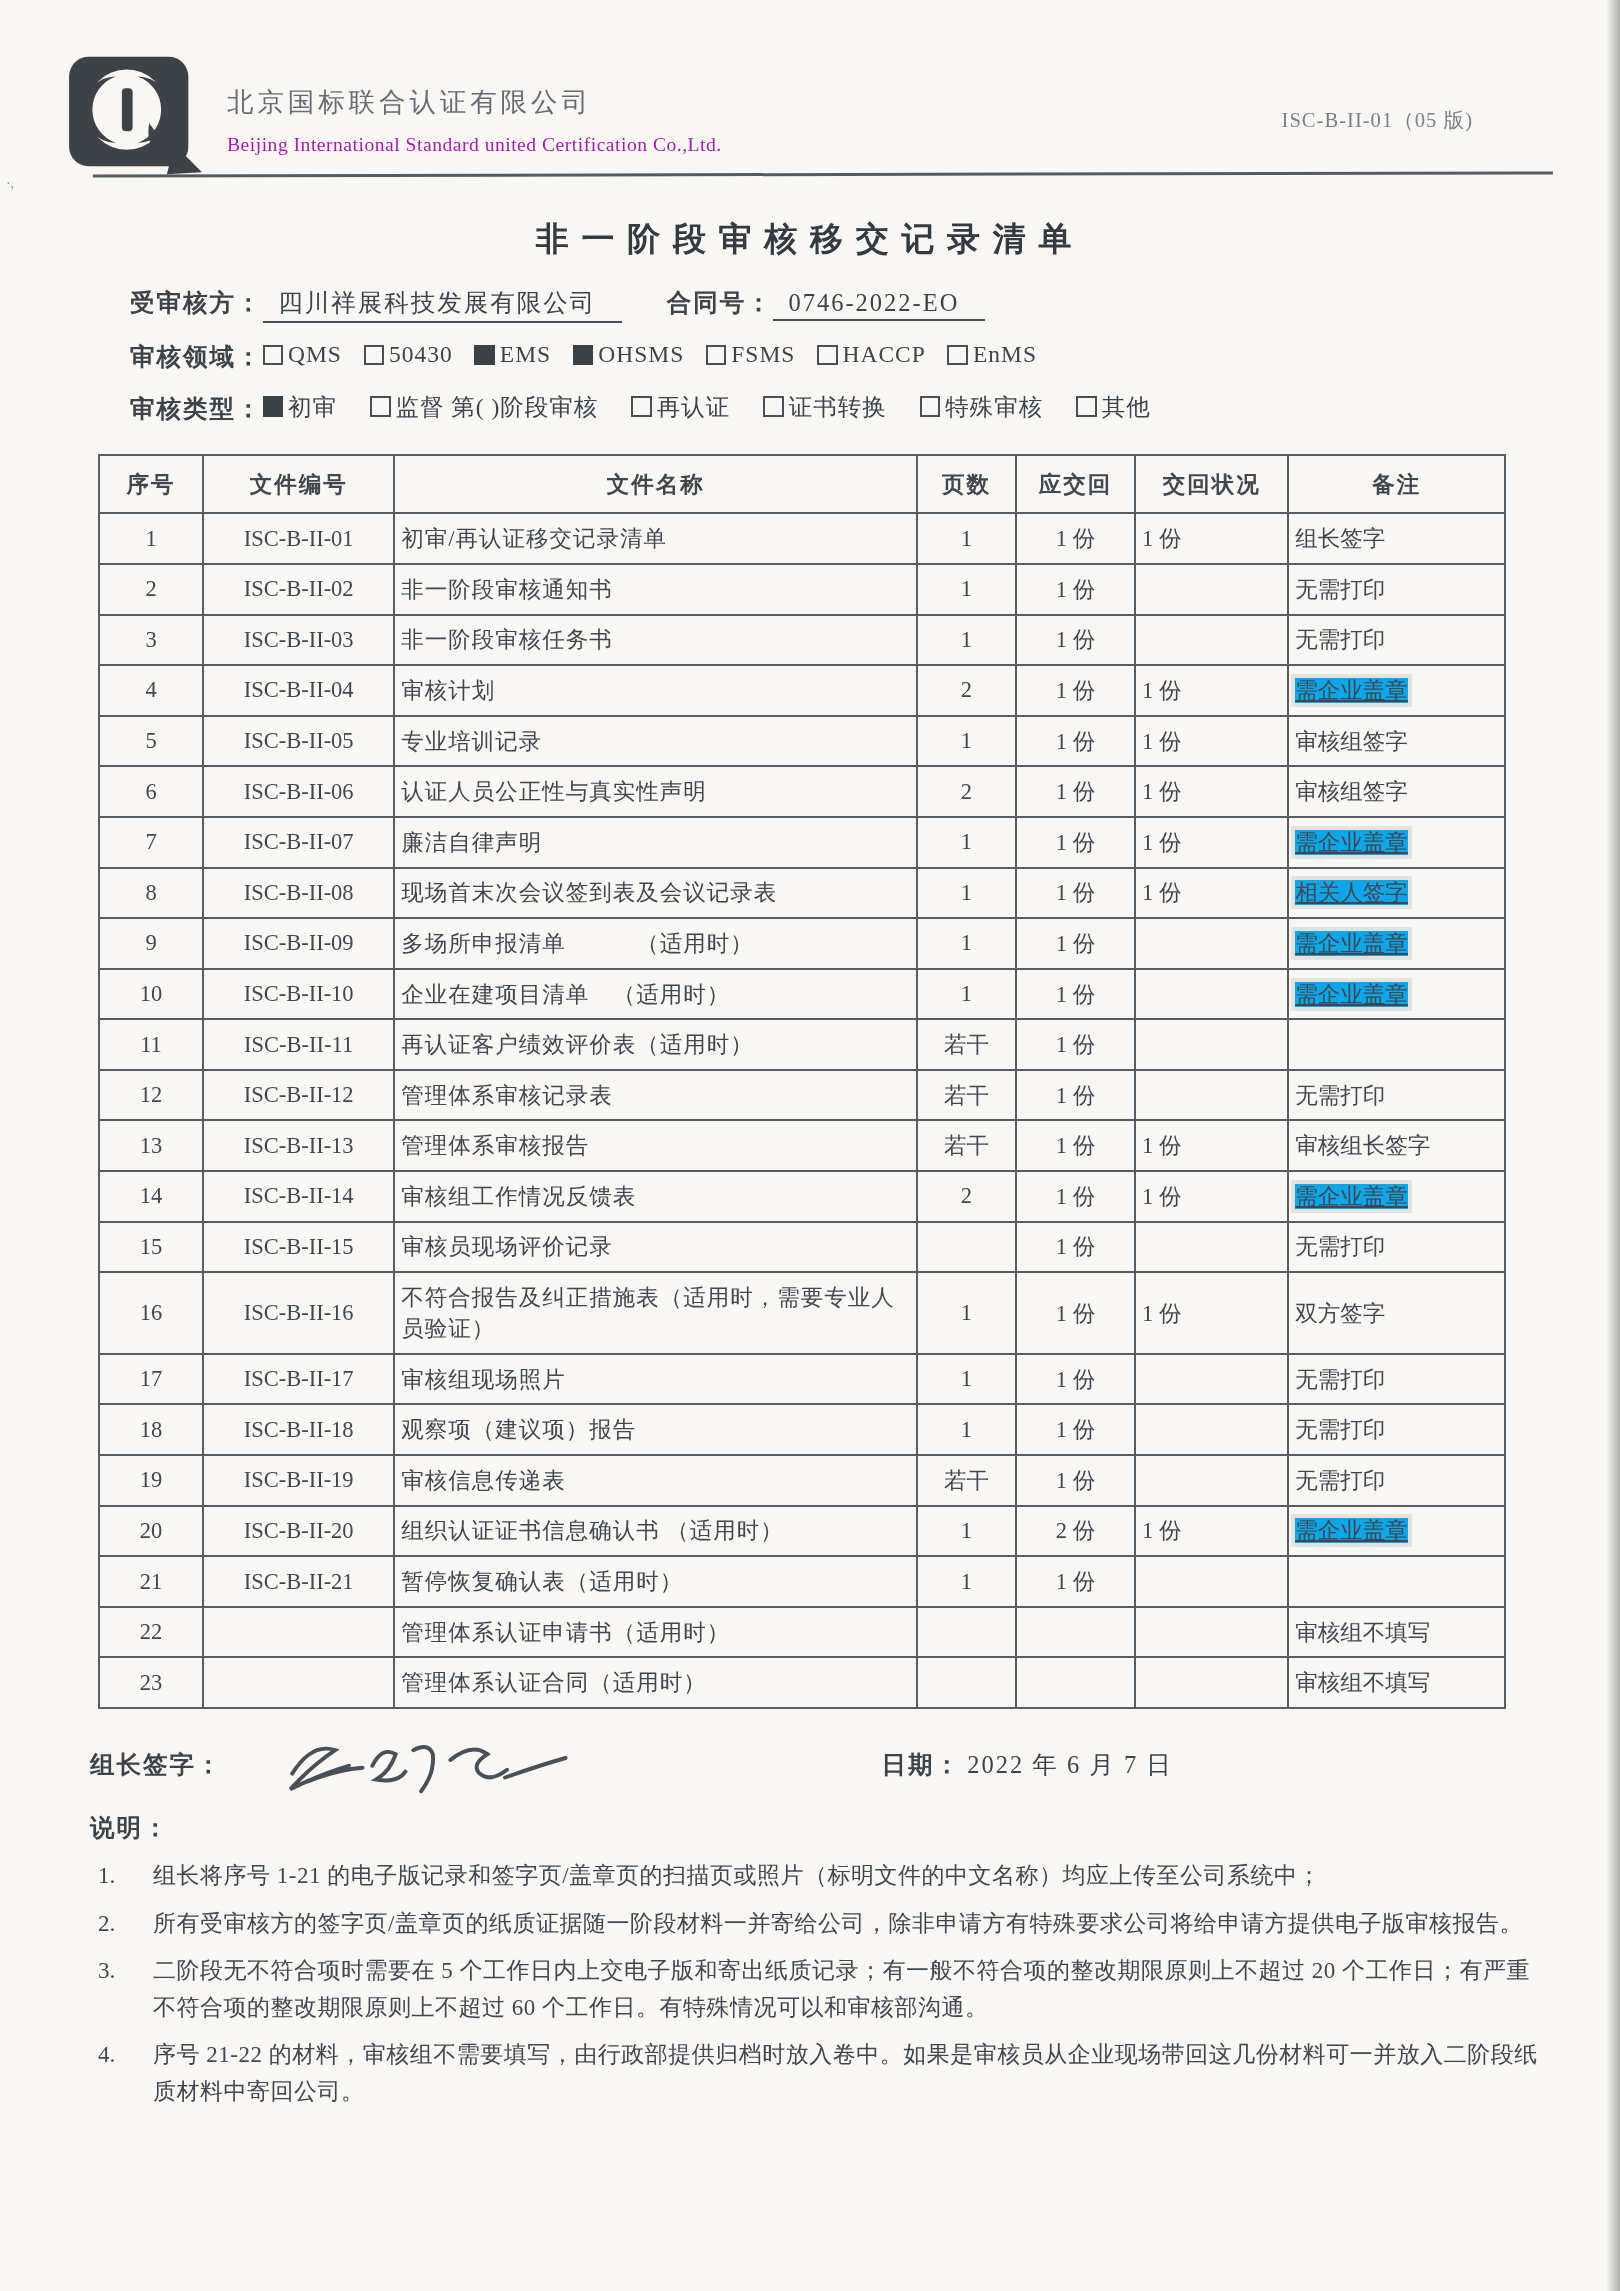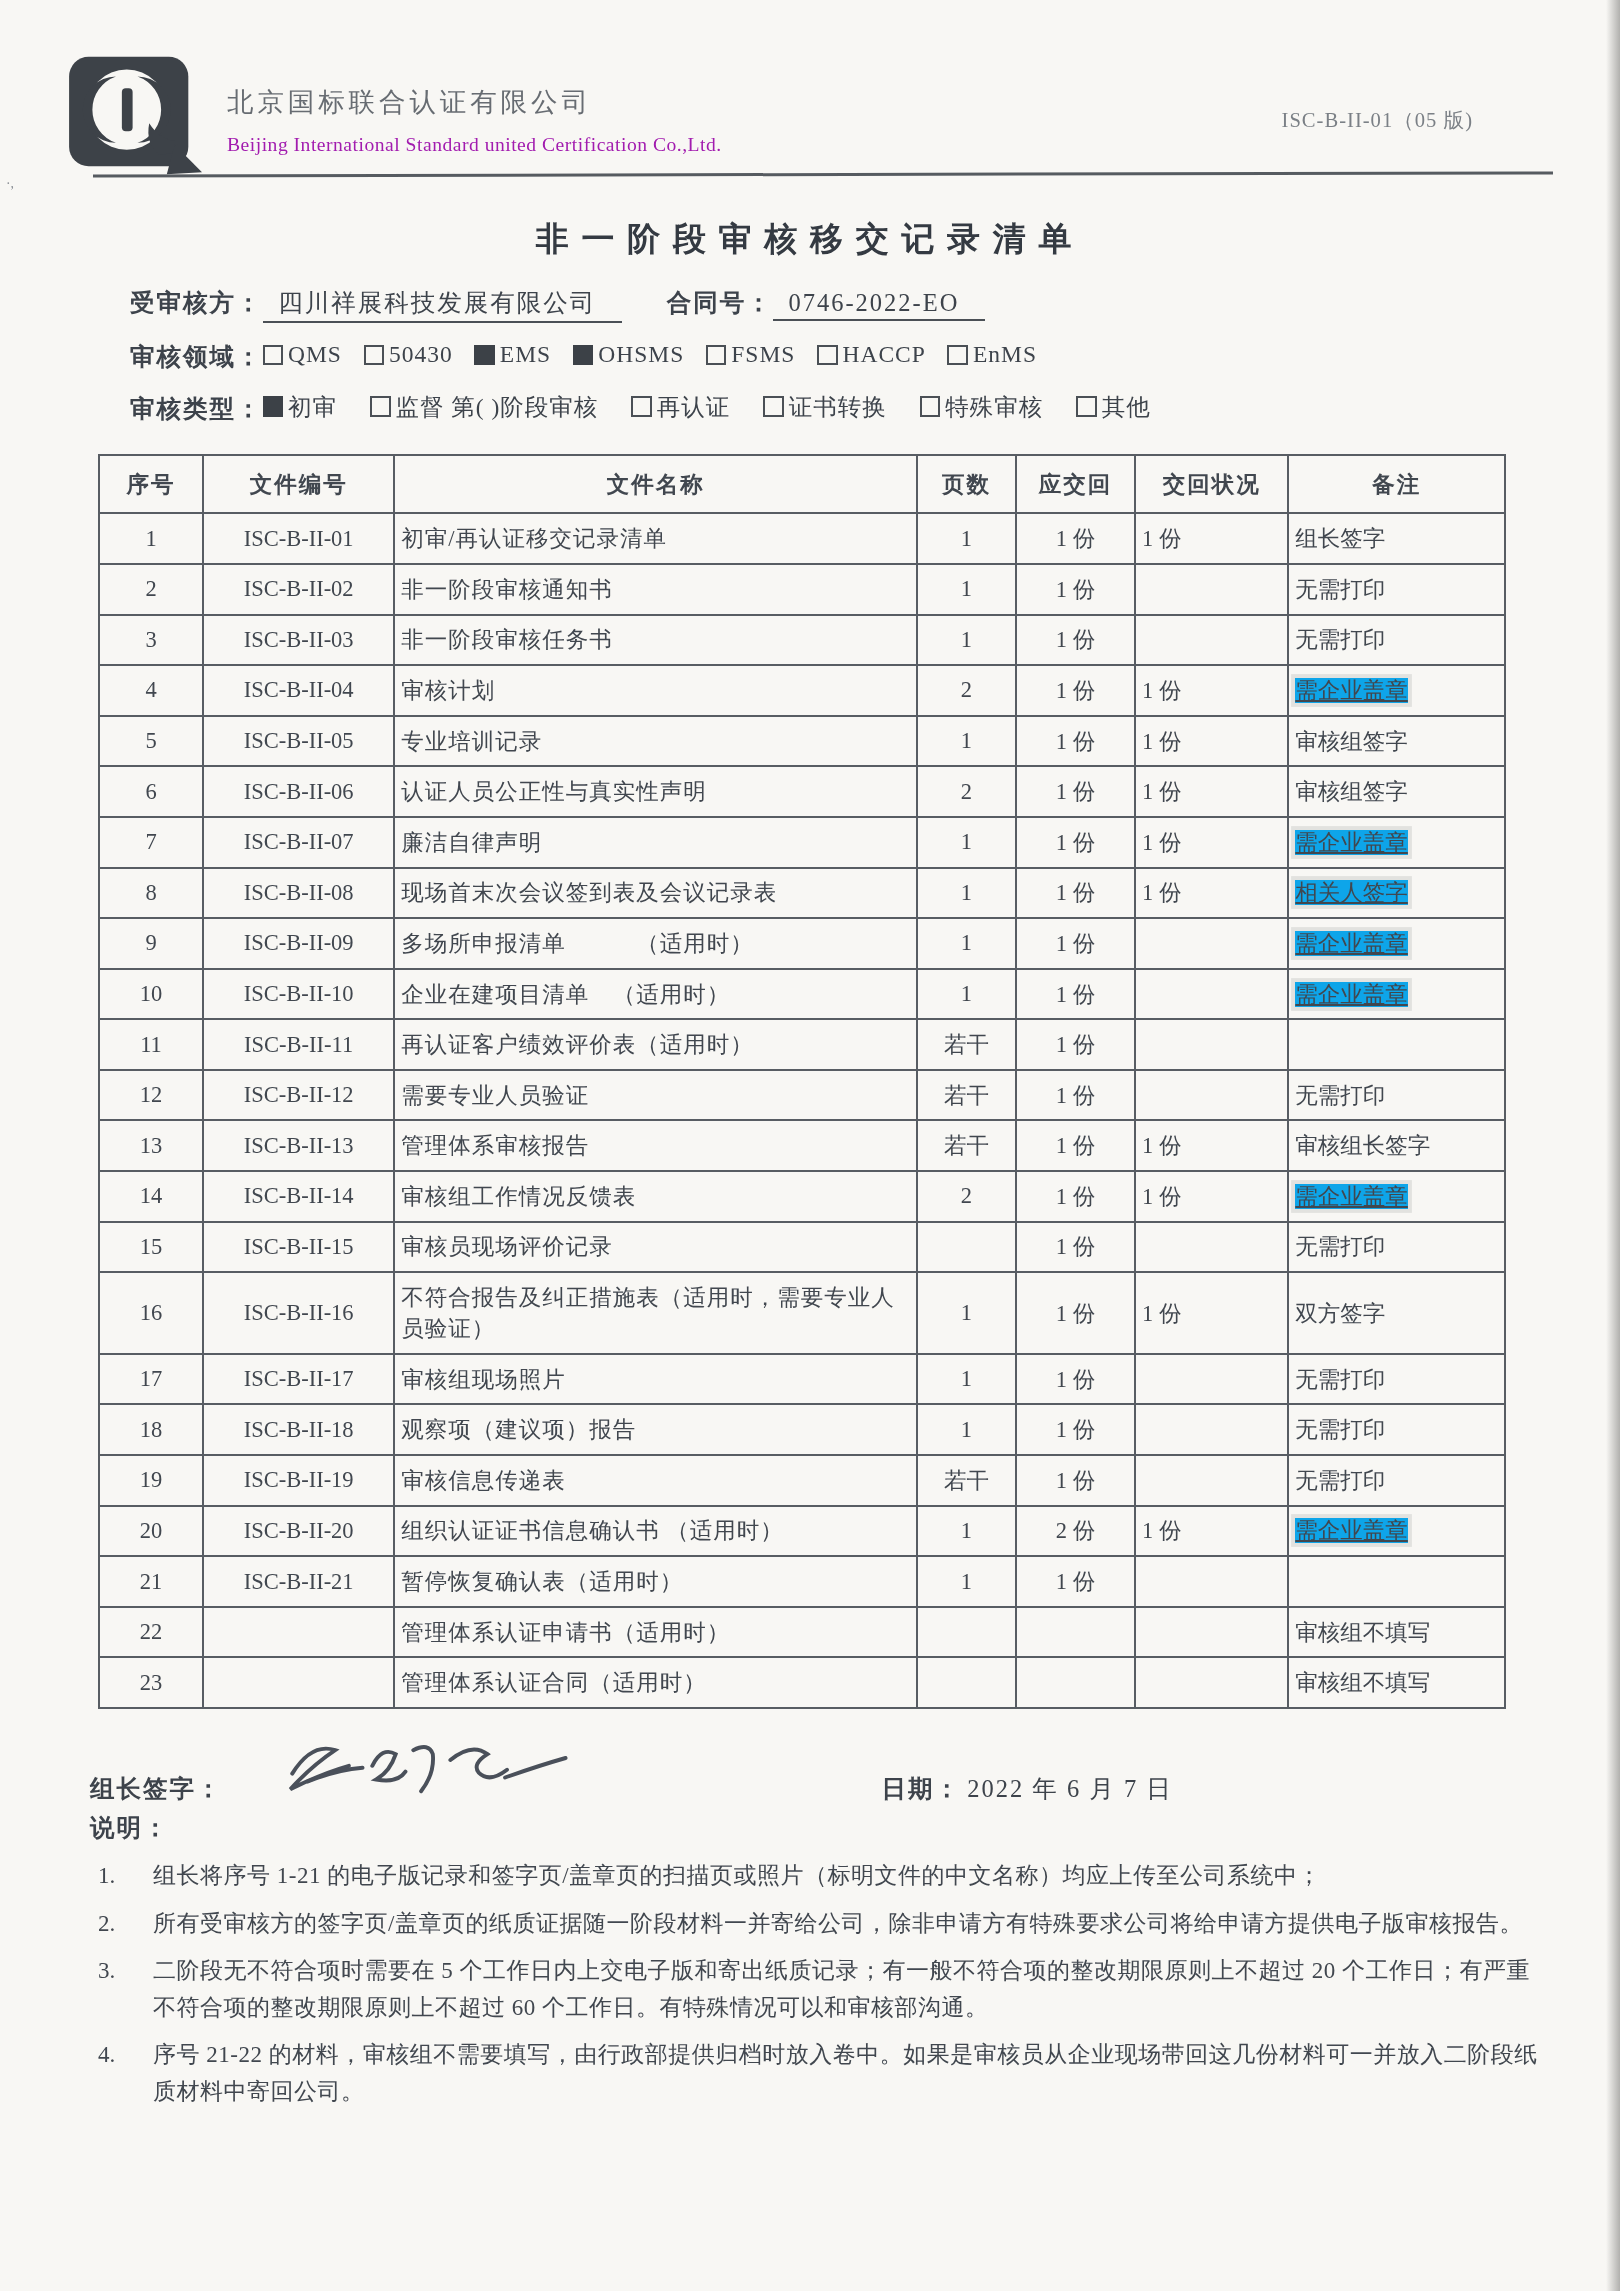--- a/index.html
+++ b/index.html
@@ -55,21 +55,21 @@
   table.doc th, table.doc td { border:2px solid #585d63; font-size:22.5px;
     padding:8.8px 5.9px; color:#41474f; }
   table.doc th { font-weight:700; letter-spacing:2px; text-align:center; padding:12.7px 3.9px; }
   td.c-no, td.c-code, td.c-pages, td.c-due { text-align:center; }
   td.c-name { text-align:left; padding-left:25.5px; letter-spacing:1px; }
   td.c-ret { text-align:left; padding-left:17.6px; }
   td.c-remark { text-align:left; padding-left:19.6px; }
   .hl { background:#0ea5e9; box-shadow:0 0 0 3.9px #e2e2df;text-decoration:underline; }
 
   
-  .signrow { margin:15.7px 0 0 90px; display:flex; align-items:flex-end; font-size:24.5px;gap:16px; }
+  .signrow { margin:15.7px 0 0 90px; display:flex; align-items:center; font-size:24.5px;gap:16px; }
   .signlabel, .datelabel, .shuoming { font-weight:700; letter-spacing:2px; }
   .sig { margin:-7.8px 0 0 39px; }
   .daterow { margin-left:294px; white-space:nowrap; }
   .dateval { letter-spacing:2px; }
   .shuoming { margin:5.9px 0 0 90px; font-size:24.5px; }
   .notes { margin:13.7px 69px 0 98px; }
   .note { display:flex; font-size:23px; line-height:1.62; margin-top:9.8px;
     color:#41474f; }
   .note-num { width:55px; flex:none; }
   .note-text { flex:1; letter-spacing:0.5px; }
@@ -290,21 +290,21 @@
         <td class="c-code">ISC-B-II-11</td>
         <td class="c-name">再认证客户绩效评价表（适用时）</td>
         <td class="c-pages">若干</td>
         <td class="c-due">1 份</td>
         <td class="c-ret">&nbsp;</td>
         <td class="c-remark">&nbsp;</td>
       </tr>
       <tr>
         <td class="c-no">12</td>
         <td class="c-code">ISC-B-II-12</td>
-        <td class="c-name">需要专业人员验证</td>
+        <td class="c-name">管理体系审核记录表</td>
         <td class="c-pages">若干</td>
         <td class="c-due">1 份</td>
         <td class="c-ret">&nbsp;</td>
         <td class="c-remark">无需打印</td>
       </tr>
       <tr>
         <td class="c-no">13</td>
         <td class="c-code">ISC-B-II-13</td>
         <td class="c-name">管理体系审核报告</td>
         <td class="c-pages">若干</td>

